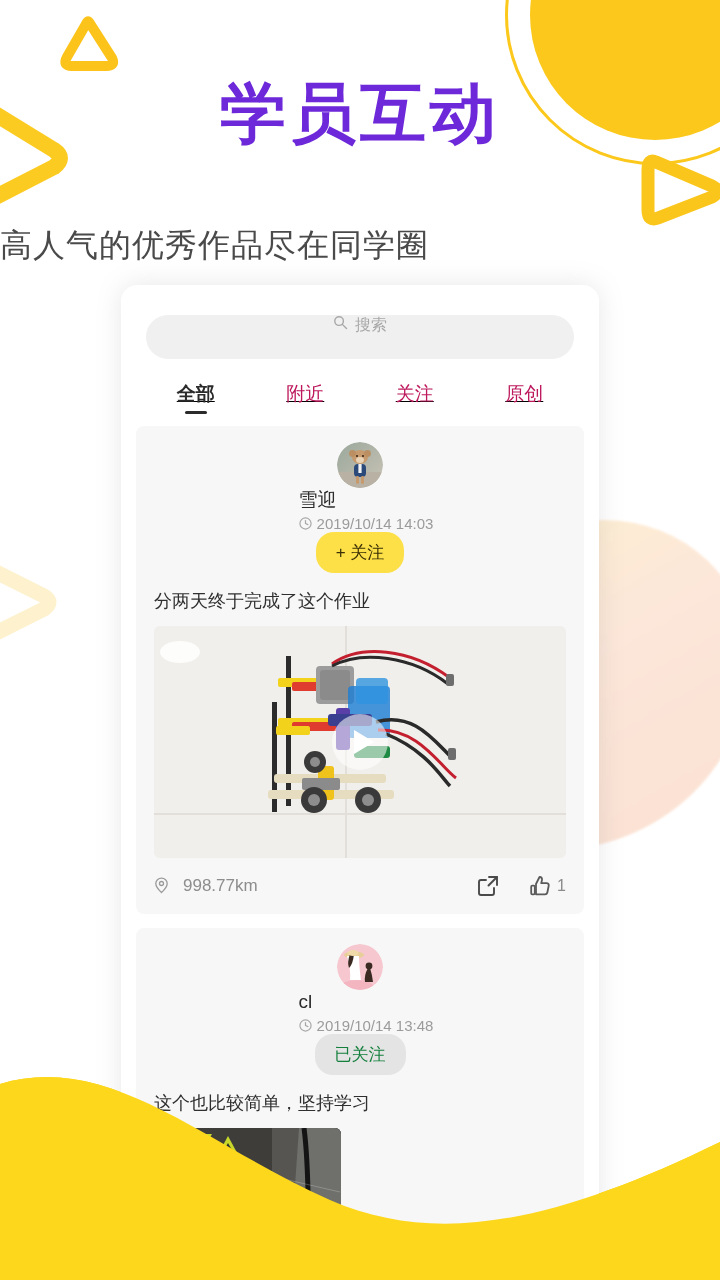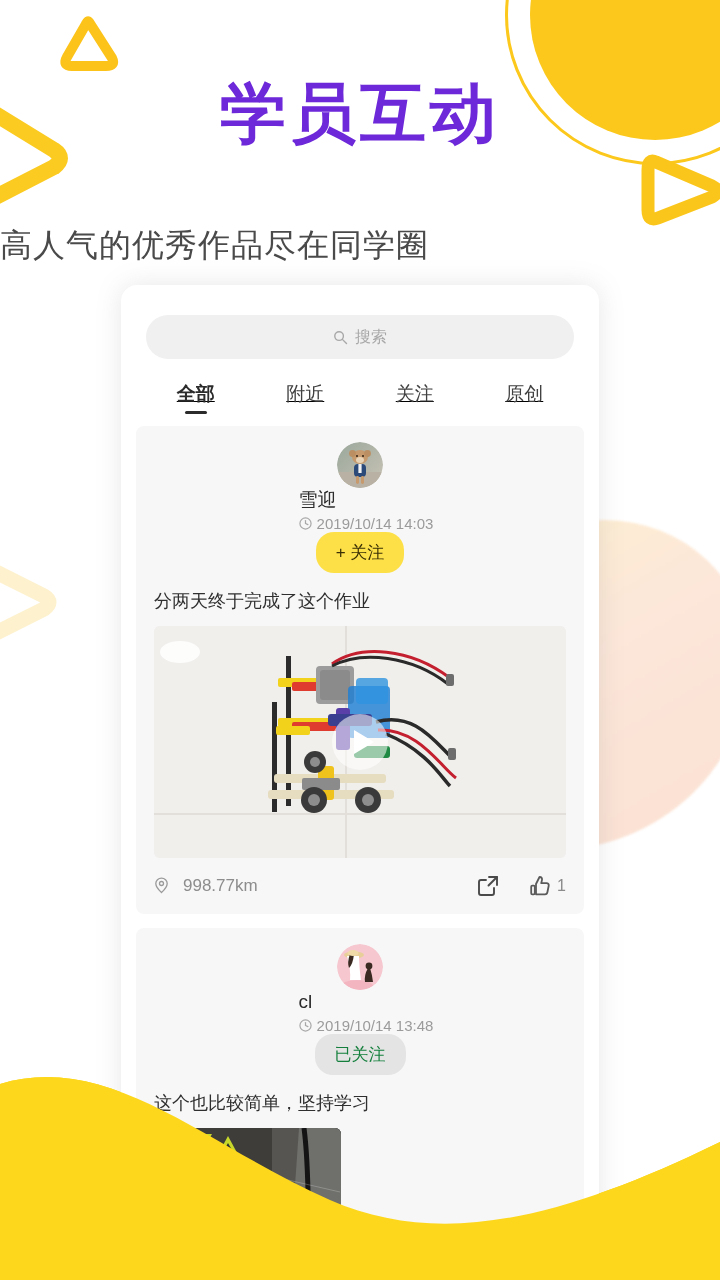--- a/index.html
+++ b/index.html
@@ -74,34 +74,34 @@
     background: #ffffff;
     border-radius: 16px 16px 0 0;
     box-shadow: 0 0 26px rgba(120,120,120,.18);
     overflow: hidden;
   }
 
   .search-wrap { padding: 30px 25px 0 25px; }
   .search-bar {
     height: 44px; border-radius: 22px;
     background: #f0f0f0;
-    display: flex; align-items: center; justify-content: center;
+    display: flex; justify-content: center;
     gap: 7px;
   }
   .search-bar .ph { font-size: 16px; color: #a8a8a8; }
   .mag { width: 15px; height: 15px; }
 
   .tabs {
     display: flex; padding: 0 20px;
     margin-top: 22px;
     text-decoration: underline;
   }
   .tab {
     flex: 1; text-align: center;
-    font-size: 19px; color: #404040;
+    font-size: 19px; color: #be185d;
     padding-bottom: 7px;
     position: relative;
   }
   .tab.active { color: #2b2b2b; font-weight: bold; }
   .tab.active::after {
     content: "";
     position: absolute; left: 50%; transform: translateX(-50%);
     bottom: 0; width: 22px; height: 3px; border-radius: 2px;
     background: #2b2b2b;
   }

